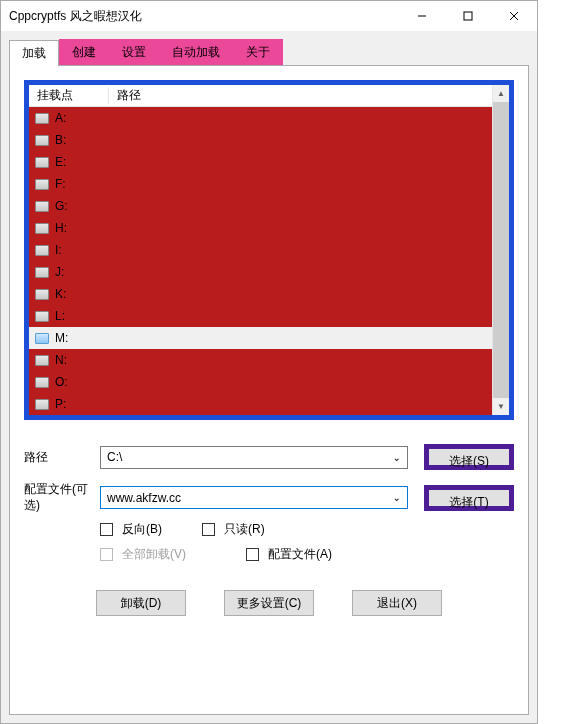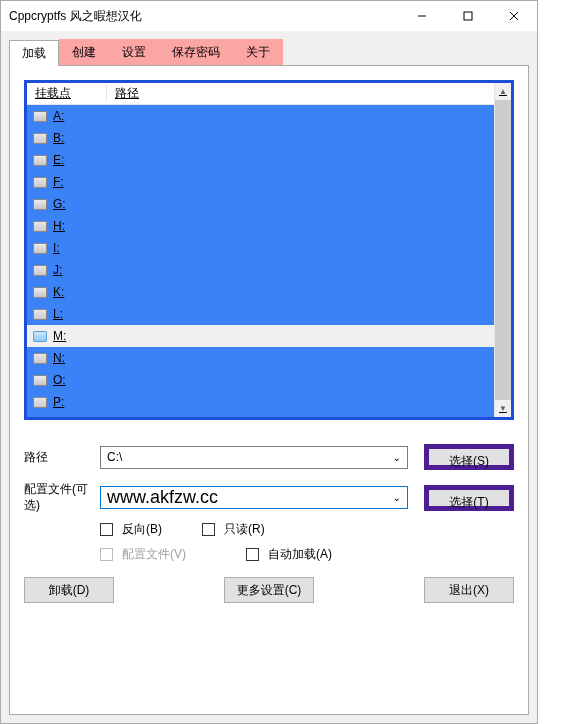--- a/index.html
+++ b/index.html
@@ -6,57 +6,57 @@
 body { background: #fff; }
 .window { width: 538px; height: 724px; border: 1px solid #aaa; background: #f0f0f0; display: flex; flex-direction: column; }
 
 .titlebar { height: 30px; background: #fff; display: flex; align-items: center; padding-left: 8px; }
 .titlebar-title { flex: 1; font-size: 12px; color: #000; }
 .titlebar-btns { display: flex; }
 .titlebar-btn { width: 46px; height: 30px; display: flex; align-items: center; justify-content: center; color: #000; }
 .titlebar-btn svg { stroke: #000; stroke-width: 1; fill: none; }
 
 .tabs { display: flex; background: #f0f0f0; padding-left: 8px; padding-top: 8px; gap: 0; border-radius: 11px; }
-.tab { padding: 4px 12px; background: #fca5a5; border: 1px solid transparent; border-bottom: none; color: #000; cursor: default; }
+.tab { padding: 4px 12px; background: #ec4899; border: 1px solid transparent; border-bottom: none; color: #000; cursor: default; }
 .tab.active { background: #fff; border-color: #aaa; position: relative; top: 1px; }
 .tabpanel { flex: 1; background: #fff; border: 1px solid #aaa; margin: 0 8px 8px 8px; padding: 14px; display: flex; flex-direction: column; }
 
-.listbox-wrap { border: 3px solid #1d4ed8; height: 340px; display: flex; background: #3b82f6; text-decoration: underline; }
+.listbox-wrap { border: 5px solid #1d4ed8; height: 340px; display: flex; background: #b91c1c; }
 .listbox { flex: 1; overflow: hidden; }
 .listhdr { display: flex; border-bottom: 1px solid #e5e5e5; height: 22px; align-items: center; background: #fff; }
 .listhdr-col { padding-left: 8px; color: #000; }
 .listhdr-col.c1 { width: 80px; border-right: 1px solid #e5e5e5; }
 .listhdr-col.c2 { flex: 1; }
 .listitems { }
 .listitem { display: flex; align-items: center; height: 22px; padding-left: 6px; gap: 6px; }
 .listitem.selected { background: #f0f0f0; }
 .drive-icon { width: 14px; height: 11px; background: linear-gradient(#e8e8e8,#c8c8c8); border: 1px solid #888; border-radius: 1px; position: relative; }
 .drive-icon.sel { background: linear-gradient(#cde8ff,#8ec7f5); border-color: #5a9fd4; }
 .scrollbar { width: 17px; background: #f0f0f0; border-left: 1px solid #e5e5e5; display: flex; flex-direction: column; }
 .scrollbtn { height: 17px; display: flex; align-items: center; justify-content: center; color: #606060; font-size: 8px; }
 .scrollthumb { flex: 1; background: #cdcdcd; margin: 0; }
 
 .form { margin-top: 24px; }
 .row { display: flex; align-items: center; margin-bottom: 12px; }
 .lbl { width: 76px; color: #000; }
 .combo { flex: 1; height: 23px; border: 1px solid #7a7a7a; background: #fff; display: flex; align-items: center; padding: 0 6px; position: relative; }
 .combo.highlight { border-color: #0078d7; }
 .combo-text { flex: 1; color: #000; }
-.combo-text.big { font-size: 18px; }
+.combo-text.big { font-size: 12px; }
 .combo-arrow { color: #000; font-size: 10px; }
 .side-btn { width: 90px; height: 26px; margin-left: 16px; background: #e1e1e1; border: 5px solid #4c1d95; color: #000; text-align: center; line-height: 24px; }
 .input { flex: 1; height: 23px; border: 1px solid #7a7a7a; background: #fff; padding: 0 6px; font-family: monospace; letter-spacing: 2px; display: flex; align-items: center; }
 
 .chk-row { display: flex; align-items: center; padding-left: 76px; gap: 40px; margin-top: -4px; margin-bottom: 12px; }
 .chk { display: flex; align-items: center; gap: 9px; }
 .chk-box { width: 13px; height: 13px; border: 1px solid #333; background: #fff; }
 .chk.disabled .chk-box { border-color: #bcbcbc; }
 .chk.disabled .chk-lbl { color: #9f9f9f; }
 
-.btn-row { display: flex; justify-content: space-between; gap: 22px; margin-top: 14px; }
+.btn-row { display: flex; justify-content: center; gap: 38px; margin-top: 27px; }
 .btn { width: 90px; height: 26px; background: #e1e1e1; border: 1px solid #adadad; color: #000; text-align: center; line-height: 24px; }
 </style>
 </head>
 <body>
 
 <div class="window">
   <div class="titlebar">
     <div class="titlebar-title">Cppcryptfs 风之暇想汉化</div>
     <div class="titlebar-btns">
       <div class="titlebar-btn">
@@ -75,21 +75,21 @@
             <line x1="9" y1="1" x2="1" y2="9"></line>
           </svg>
         </div>
     </div>
   </div>
 
   <div class="tabs" id="tabs">
       <div class="tab active">加载</div>
       <div class="tab">创建</div>
       <div class="tab">设置</div>
-      <div class="tab">保存密码</div>
+      <div class="tab">自动加载</div>
       <div class="tab">关于</div>
     </div>
 
   <div class="tabpanel">
     <div class="listbox-wrap">
       <div class="listbox">
         <div class="listhdr">
           <div class="listhdr-col c1">挂载点</div>
           <div class="listhdr-col c2">路径</div>
         </div>
@@ -186,25 +186,25 @@
         <div class="chk">
           <div class="chk-box"></div>
           <span class="chk-lbl">只读(R)</span>
         </div>
       </div>
 
 
       <div class="chk-row" style="gap:60px">
         <div class="chk disabled">
           <div class="chk-box"></div>
-          <span class="chk-lbl">配置文件(V)</span>
+          <span class="chk-lbl">全部卸载(V)</span>
         </div>
         <div class="chk">
           <div class="chk-box"></div>
-          <span class="chk-lbl">自动加载(A)</span>
+          <span class="chk-lbl">配置文件(A)</span>
         </div>
       </div>
 
       <div class="btn-row">
         <div class="btn">卸载(D)</div>
         <div class="btn">更多设置(C)</div>
         <div class="btn">退出(X)</div>
       </div>
     </div>
   </div>

